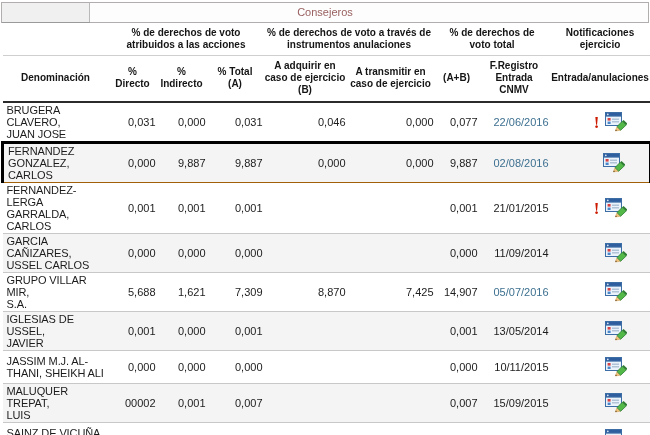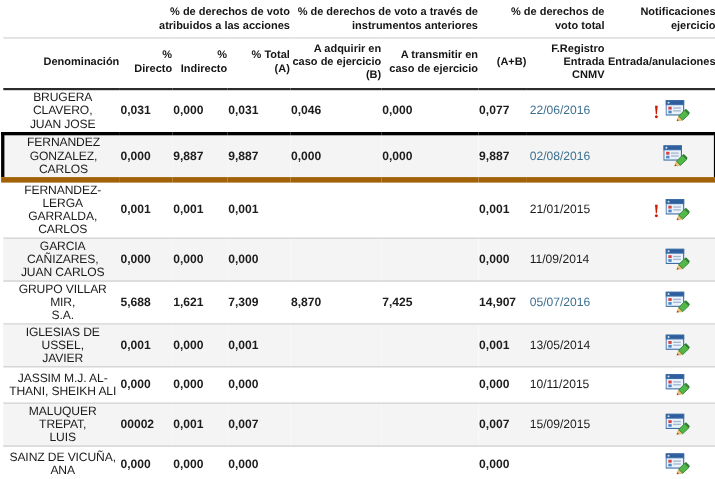--- a/index.html
+++ b/index.html
@@ -14,77 +14,81 @@
     position:relative;height:19px;border:1px solid #b3aeae;background:#fdfdfd;
     text-align:center;line-height:19px;font-size:11px;color:#9a6161;
   }
   .corner-box{
     position:absolute;left:0;top:0;width:87px;height:19px;background:#f1f0f0;
     border-right:1px solid #b9b9b9;box-shadow:0 1px 0 #9a9a9a;
   }
   
   table{width:648px;border-collapse:collapse;table-layout:fixed;margin-top:1px;}
   th{
-    font-size:10px;font-weight:bold;color:#151515;text-align:right;
+    font-size:10px;font-weight:bold;color:#151515;text-align:center;
     vertical-align:middle;white-space:pre-line;line-height:12px;padding:2px 0;
   }
   tr.group-row th{border-bottom:1px solid #cfcfcf;padding:3px 0 4px 0;}
   tr.cols-row th{border-bottom:2px solid #2b2b2b;padding:4px 0 5px 0;}
   td{
     font-size:11px;color:#1c1c1c;border-bottom:1px solid #c8c8c8;
     height:30px;vertical-align:middle;background-clip:padding-box;
   }
   tr.alt td{background-color:#f4f4f4;}
-  tr.highlighted td{border-top:3px solid #000;border-bottom:5px solid #a16207;}
+  tr.highlighted td{border-top:3px solid #000;border-bottom:1px solid #a16207;}
   tr.highlighted td:first-child{border-left:3px solid #000;}
   tr.highlighted td:last-child{border-right:3px solid #000;}
   td.name{
-    text-align:center;padding-left:4px;white-space:pre-line;line-height:12px;
+    text-align:left;padding-left:4px;white-space:pre-line;line-height:12px;
     letter-spacing:-0.1px;
   }
-  td.num{text-align:left;font-weight:bold;}
-  td.date{text-align:left;padding-left:3px;}
+  td.num{text-align:right;}
+  td.date{text-align:right;padding-left:3px;}
   td.date .link{color:#3d7090;cursor:pointer;}
   td.detail{padding-right:0;}
   .detail-flex{
     display:flex;justify-content:flex-end;align-items:center;
     gap:5px;padding-right:24px;
   }
   .alert{
     color:#cc1a00;font-family:"Liberation Serif",serif;font-weight:bold;
     font-size:17px;line-height:1;
   }
   .hide{visibility:hidden;}
   .icon-btn{display:inline-block;width:22px;height:20px;cursor:pointer;line-height:0;}
 </style>
 </head>
 <body>
 
 <div class="page">
 
+  <div class="title-bar">
+    <div class="corner-box"></div>
+    <span>Consejeros</span>
+  </div>
 
   <table>
     <colgroup>
       <col style="width:106px">
         <col style="width:48px">
         <col style="width:50px">
       <col style="width:57px">
         <col style="width:83px">
         <col style="width:88px">
       <col style="width:44px">
         <col style="width:71px">
         <col style="width:101px">
     </colgroup>
     <thead>
       <tr class="group-row">
         <th></th>
         <th colspan="3">% de derechos de voto
 atribuidos a las acciones</th>
         <th colspan="2">% de derechos de voto a través de
-instrumentos anteriores</th>
+instrumentos anulaciones</th>
         <th colspan="2">% de derechos de
 voto total</th>
         <th>Notificaciones
 ejercicio</th>
       </tr>
       <tr class="cols-row">
         <th>Denominación</th>
         <th>%
 Directo</th>
         <th>%
@@ -192,21 +196,21 @@
             <polygon points="12,14.6 17.3,9.2 21.2,13 15.7,18.2" fill="#52b848" stroke="#2f7d33" stroke-width="0.8"></polygon>
             <polygon points="17.3,9.2 18.6,7.9 22.4,11.7 21.2,13" fill="#2f7d33"></polygon>
             <polygon points="10.3,19 10.9,17.4 12,18.4" fill="#53381c"></polygon>
           </svg>
         </span>
       </span>
     </td>
   </tr>
         <tr class="alt">
     <td class="name">GARCIA CAÑIZARES,
-JUAN CARLOS</td>
+USSEL CARLOS</td>
     <td class="num">0,000</td>
     <td class="num">0,000</td>
     <td class="num">0,000</td>
     <td class="num"></td>
     <td class="num"></td>
     <td class="num">0,000</td>
     <td class="date"><span>11/09/2014</span></td>
     <td class="detail">
       <span class="detail-flex">
         <span class="alert hide">!</span>

